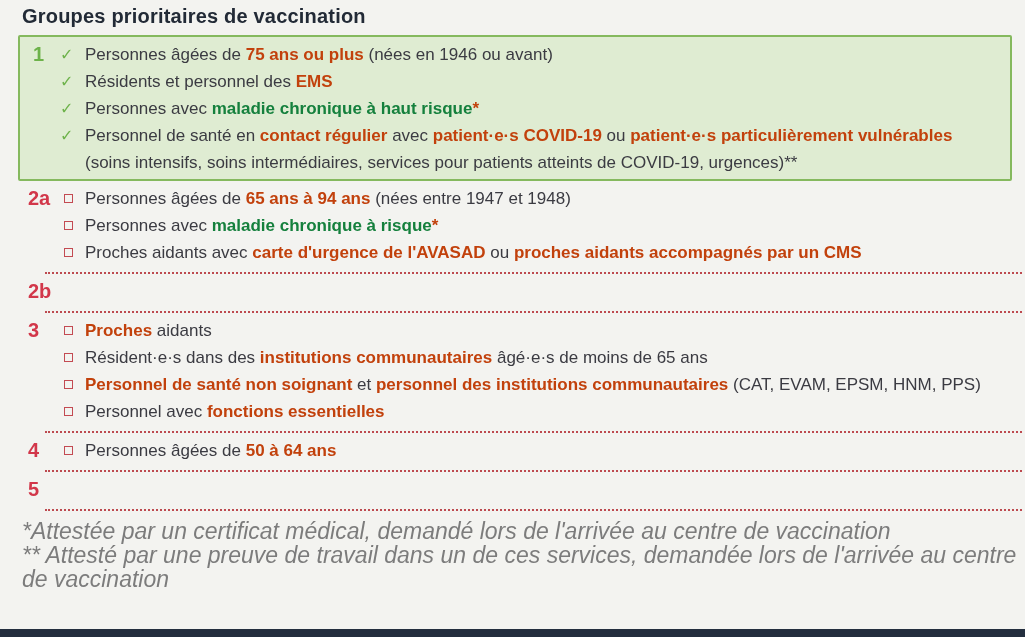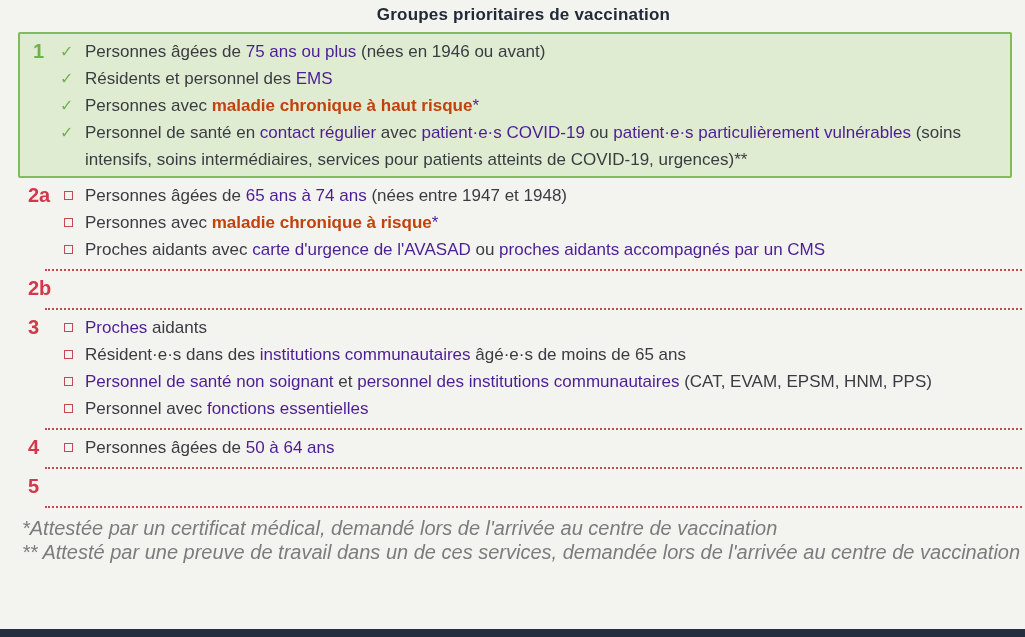--- a/index.html
+++ b/index.html
@@ -10,25 +10,24 @@
   .page{
     position:relative;
     width:1025px;height:637px;
     background:#f3f3f0;
     overflow:hidden;
     color:#3b3b42;
   }
   .page-title{
     margin:0;
     padding:5px 0 0 22px;
-    font-size:17px;
+    font-size:20px;
     font-weight:800;
     letter-spacing:.2px;
     color:#222a36;
-    text-align:center;
   }
   .groups{margin-top:7px;}
   .green-box{
     margin:0 11px 0 18px;
     width:994px;
     box-sizing:border-box;
     background:#dfecd2;
     border:2px solid #85b95e;
     border-radius:2px;
     padding:4px 14px 3px 13px;
@@ -54,32 +53,32 @@
     line-height:27px;
   }
   .sq{
     display:block;
     width:7px;height:7px;
     border:1.5px solid #c34a52;
     margin-top:9px;
     background:transparent;
   }
   .item-text{flex:1;min-width:0;}
-  .item-text .b{font-weight:400;color:#4c1d95;}
-  .item-text .blue{color:#c2410c;font-weight:700;}
+  .item-text .b{font-weight:700;color:#c2410c;}
+  .item-text .blue{color:#15803d;font-weight:700;}
   .dotted-sep{
     border-top:2px dotted #bd4a50;
     height:0;
     margin:0 3px 0 45px;
   }
   .footnotes{
     margin:8px 0 0 22px;
     font-style:italic;
     color:#7c7c7c;
-    font-size:20px;
+    font-size:23px;
     line-height:24px;
   }
   .footnotes p{margin:0;}
   .bottom-bar{
     position:absolute;
     left:0;right:0;bottom:0;
     height:8px;
     background:#232e3e;
   }
 </style>
@@ -113,21 +112,21 @@
           </div>
         </div>
       </div>
       <div class="group-row plain">
         <div class="group-number">2a</div>
         <div class="group-items">
           <div class="item-row">
             <span class="bullet-cell">
               <span class="sq"></span>
             </span>
-            <span class="item-text"><span>Personnes âgées de </span><span class="b">65 ans à 74 ans</span><span> (nées entre 1947 et 1948)</span></span>
+            <span class="item-text"><span>Personnes âgées de </span><span class="b">65 ans à 94 ans</span><span> (nées entre 1947 et 1948)</span></span>
           </div>
           <div class="item-row">
             <span class="bullet-cell">
               <span class="sq"></span>
             </span>
             <span class="item-text"><span>Personnes avec </span><span class="b blue">maladie chronique à risque</span><span class="b">*</span></span>
           </div>
           <div class="item-row">
             <span class="bullet-cell">
               <span class="sq"></span>

